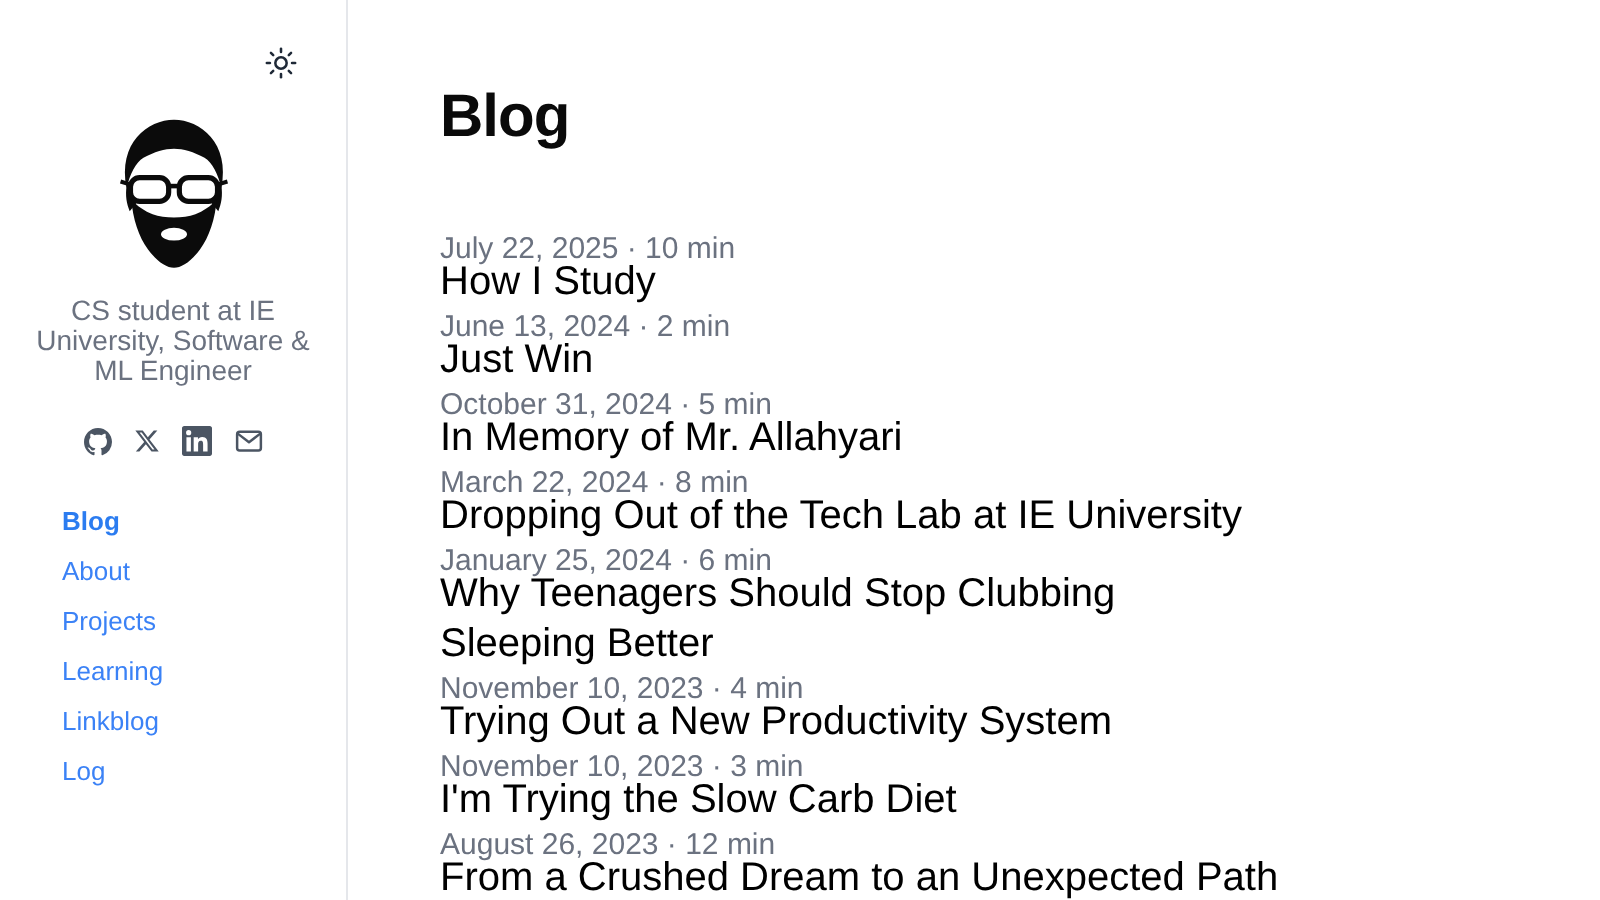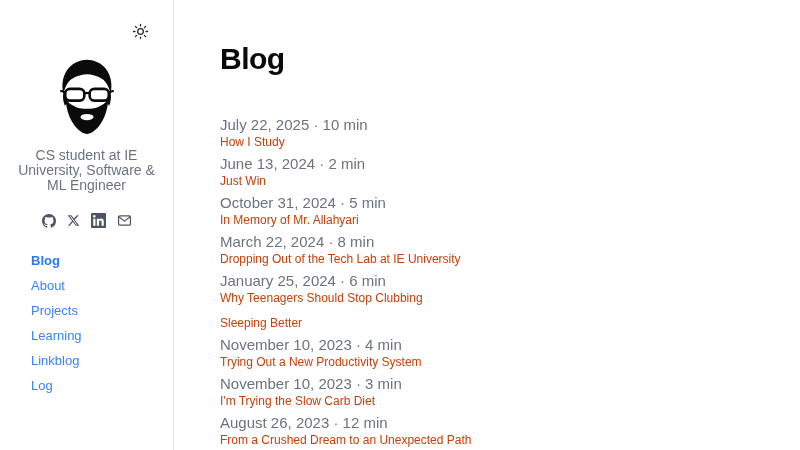--- a/index.html
+++ b/index.html
@@ -75,22 +75,22 @@
     color: #0a0a0a;
     line-height: 32px;
   }
   .post-list { margin-top: 43px; }
   .post { margin-bottom: 5px; }
   .post-meta {
     font-size: 15px; line-height: 14px;
     color: #6b7280;
   }
   .post-title {
-    font-size: 12px; line-height: 19px;
-    color: #c2410c; text-decoration: none;
+    font-size: 20px; line-height: 19px;
+    color: #000000; text-decoration: none;
     display: inline-block; cursor: pointer;
   }
 </style>
 </head>
 <body>
 
 <div class="layout">
 
   <aside class="sidebar">
 

